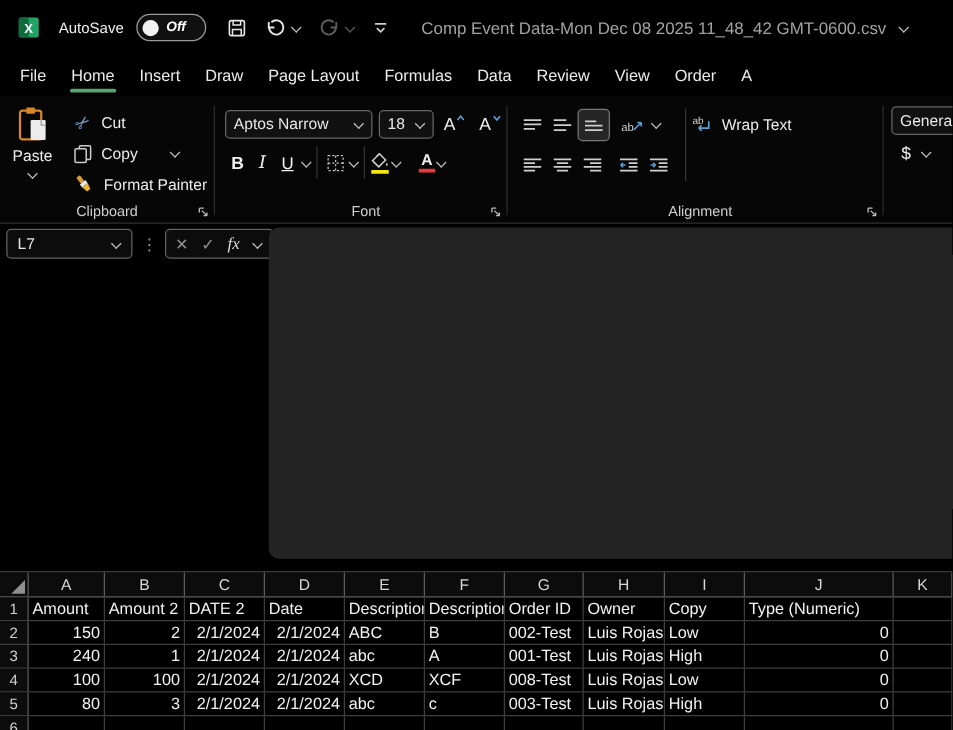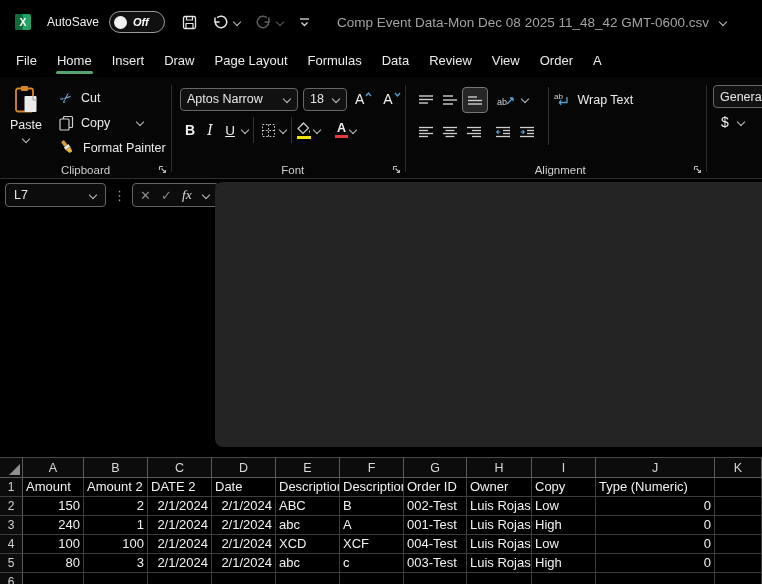--- a/index.html
+++ b/index.html
@@ -516,21 +516,21 @@
         <div class="cell a-l" style="width: 47px;"></div>
       </div>
       <div class="grow">
         <div class="rowhead">4</div>
         <div class="cell a-r" style="width: 61px;">100</div>
         <div class="cell a-r" style="width: 64px;">100</div>
         <div class="cell a-r" style="width: 64px;">2/1/2024</div>
         <div class="cell a-r" style="width: 64px;">2/1/2024</div>
         <div class="cell a-l" style="width: 64px;">XCD</div>
         <div class="cell a-l" style="width: 64px;">XCF</div>
-        <div class="cell a-l" style="width: 63px;">004-Test</div>
+        <div class="cell a-l" style="width: 63px;">008-Test</div>
         <div class="cell a-l" style="width: 65px;">Luis Rojas</div>
         <div class="cell a-l" style="width: 64px;">Low</div>
         <div class="cell a-r" style="width: 119px;">0</div>
         <div class="cell a-l" style="width: 47px;"></div>
       </div>
       <div class="grow">
         <div class="rowhead">5</div>
         <div class="cell a-r" style="width: 61px;">80</div>
         <div class="cell a-r" style="width: 64px;">3</div>
         <div class="cell a-r" style="width: 64px;">2/1/2024</div>

